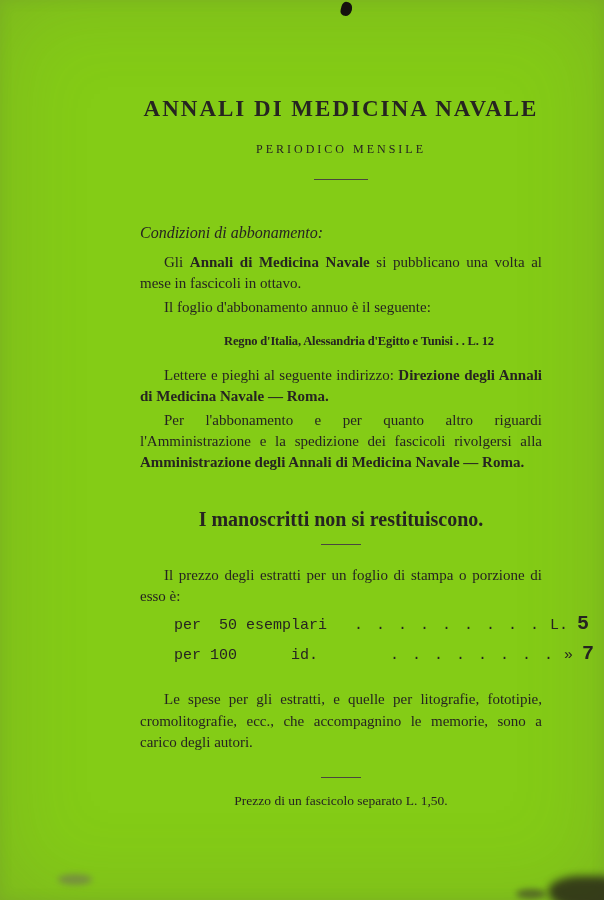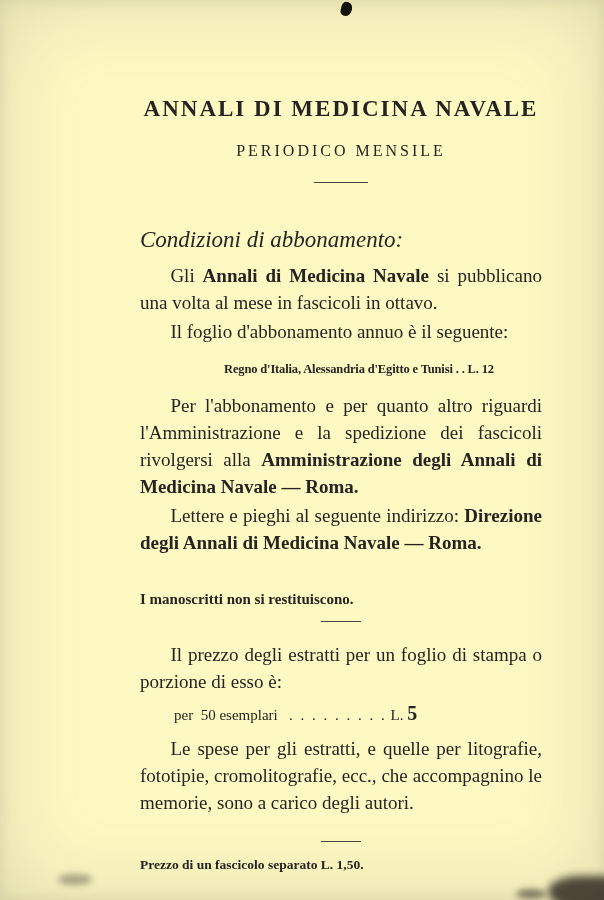--- a/index.html
+++ b/index.html
@@ -1,61 +1,61 @@
 <!DOCTYPE html>
 <html><head>
 <meta charset="utf-8">
 <style>
   html,body{margin:0;padding:0;background:#e9e7e2;}
   .scan{
     position:relative;width:604px;height:900px;overflow:hidden;
-    background:#fef9c3;
+    background:#84cc16;
     box-shadow:inset 0 0 90px rgba(95,88,75,.20), inset 0 0 14px rgba(95,88,75,.14);
     font-family:"Liberation Serif","DejaVu Serif",serif;
     color:#262421;
   }
   .content{position:absolute;left:140px;top:0;width:402px;}
 
   .title{
     margin:96px 0 0;text-align:center;
     font-size:23px;font-weight:bold;letter-spacing:2px;white-space:nowrap;
   }
   .subtitle{
     margin:20px 0 16px;text-align:center;
-    font-size:16px;letter-spacing:3px;font-weight:normal;white-space:nowrap;
+    font-size:12px;letter-spacing:3px;font-weight:normal;white-space:nowrap;
   }
   .rule{border:0;border-top:1px solid #4a463f;height:0;}
   .rule-1{width:54px;margin:22px auto 0;}
   .rule-2{width:40px;margin:13px auto 0;}
   .rule-3{width:40px;margin:24px auto 0;}
 
   .sec-heading{
-    margin:44px 0 10px;font-style:italic;font-size:23px;font-weight:normal;
+    margin:44px 0 10px;font-style:italic;font-size:16px;font-weight:normal;
   }
   .para{
-    margin:0 0 2px;font-size:19px;line-height:1.42;
+    margin:0 0 2px;font-size:15px;line-height:1.42;
     text-align:justify;text-indent:1.6em;
   }
   .para b{font-weight:bold;}
   .price-block{margin:13px 0 14px 40px;}
   .price-line{
     font-weight:bold;font-size:12.5px;line-height:1.62;
     white-space:nowrap;letter-spacing:-0.15px;margin-left:44px;
   }
   .notice{
-    margin:34px 0 0;font-weight:bold;font-size:15px;
+    margin:34px 0 0;text-align:center;font-weight:bold;font-size:20px;
   }
   .estratti{margin:20px 0 0;}
   .est-row{
-    margin-left:34px;font-size:15px;line-height:1.5;white-space:pre;
+    margin-left:34px;font-size:15px;line-height:1.5;white-space:pre;font-family:Liberation Mono, monospace;
   }
   .est-row .dots{letter-spacing:2px;}
   .est-row .big{font-size:20px;font-weight:bold;}
   .footer-note{
-    margin:15px 0 0;text-align:left;font-weight:bold;font-size:13.5px;
+    margin:15px 0 0;text-align:center;font-weight:normal;font-size:13.5px;
   }
 
   
   .artifact{position:absolute;pointer-events:none;}
   .ink-top{
     left:341px;top:2px;width:11px;height:14px;background:#15120e;
     border-radius:45% 55% 60% 40%;transform:rotate(14deg);
   }
   .smudge-bl{
     left:58px;top:874px;width:34px;height:11px;background:#6f685c;
@@ -87,34 +87,35 @@
 
     <p class="para"><span>Gli </span><b>Annali di Medicina Navale</b><span> si pubblicano una volta al mese in fascicoli in ottavo.</span></p>
 
     <p class="para">Il foglio d'abbonamento annuo è il seguente:</p>
 
     <div class="price-block">
       <div class="price-line">Regno d'Italia, Alessandria d'Egitto e Tunisi . . L. 12</div>
     </div>
 
 
+    <p class="para"><span>Lettere e pieghi al seguente indirizzo: </span><b>Direzione degli Annali di Medicina Navale — Roma.</b></p>
+
     <p class="para"><span>Per l'abbonamento e per quanto altro riguardi l'Amministrazione e la spedizione dei fascicoli rivolgersi alla </span><b>Amministrazione degli Annali di Medicina Navale — Roma.</b></p>
-
-    <p class="para"><span>Lettere e pieghi al seguente indirizzo: </span><b>Direzione degli Annali di Medicina Navale — Roma.</b></p>
 
     <p class="notice">I manoscritti non si restituiscono.</p>
     <hr class="rule rule-2">
 
     <div class="estratti">
       <p class="para">Il prezzo degli estratti per un foglio di stampa o porzione di esso è:</p>
 
       <div class="est-row"><span>per  50 esemplari   </span><span class="dots">. . . . . . . . .</span><span> L. </span><span class="big">5</span></div>
 
+      <div class="est-row"><span>per 100      id.        </span><span class="dots">. . . . . . . .</span><span> » </span><span class="big">7</span></div>
 
-      <p class="para" style="margin-top:8px">Le spese per gli estratti, e quelle per litografie, fototipie, cromolitografie, ecc., che accompagnino le memorie, sono a carico degli autori.</p>
+      <p class="para" style="margin-top:20px">Le spese per gli estratti, e quelle per litografie, fototipie, cromolitografie, ecc., che accompagnino le memorie, sono a carico degli autori.</p>
     </div>
 
     <hr class="rule rule-3">
     <p class="footer-note">Prezzo di un fascicolo separato L. 1,50.</p>
 
   </div>
 
   <div class="artifact smudge-bl"></div>
   <div class="artifact smudge-b2"></div>
   <div class="artifact smudge-br"></div>

